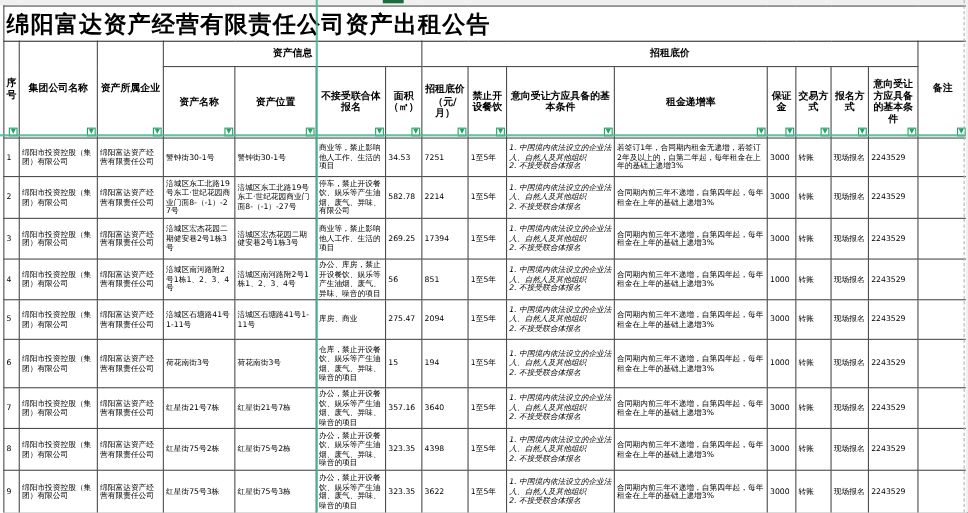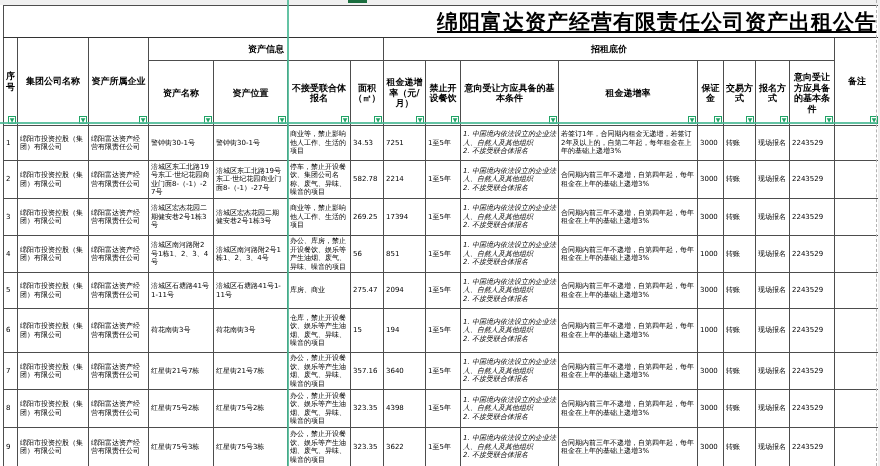--- a/index.html
+++ b/index.html
@@ -17,23 +17,23 @@
   .freeze-v{position:absolute;left:287px;top:0;width:2px;height:466px;background:var(--freeze);opacity:.85;}
   .freeze-h{position:absolute;left:0;top:122px;width:877px;height:2px;background:var(--freeze);opacity:.85;}
   .sheet{position:absolute;left:3px;top:5px;}
   table{border-collapse:collapse;table-layout:fixed;width:876px;}
   td,th{
     border:1px solid var(--border);padding:1px 2px;vertical-align:middle;
     font-size:7px;line-height:8.5px;font-weight:normal;text-align:left;
     overflow:hidden;word-break:break-all;
   }
   tr.title-row th{
-    border-bottom:1px solid #333;text-align:right;vertical-align:middle;
+    border-bottom:1px solid #333;text-align:left;vertical-align:middle;
     font-family:"DejaVu Serif","Liberation Serif",serif;
-    font-size:21px;line-height:24px;font-weight:bold;letter-spacing:1px;text-decoration:underline;
+    font-size:21px;line-height:24px;font-weight:bold;letter-spacing:1px;
   }
   thead th{text-align:center;font-weight:bold;font-size:9px;line-height:10.5px;position:relative;}
   .filter{
     position:absolute;right:1px;bottom:1px;width:8px;height:8px;box-sizing:border-box;
     border:1px solid var(--filter);background:#fff;color:var(--filter);
     font-size:6px;line-height:6px;text-align:center;font-weight:normal;
   }
   td.c-cond{white-space:pre-line;font-style:italic;}
   td.c-num{white-space:nowrap;}
 </style>
@@ -71,21 +71,21 @@
       <th rowspan="2"><span>资产所属企业</span><span class="filter">▼</span></th>
       <th colspan="4">资产信息</th>
       <th colspan="8">招租底价</th>
       <th rowspan="2"><span>备注</span><span class="filter">▼</span></th>
     </tr>
     <tr style="height:65px">
       <th><span>资产名称</span><span class="filter">▼</span></th>
       <th><span>资产位置</span><span class="filter">▼</span></th>
       <th><span>不接受联合体报名</span><span class="filter">▼</span></th>
       <th><span>面积（㎡）</span><span class="filter">▼</span></th>
-      <th><span>租金递增率（元/月）</span><span class="filter">▼</span></th>
+      <th><span>招租底价（元/月）</span><span class="filter">▼</span></th>
       <th><span>禁止开设餐饮</span><span class="filter">▼</span></th>
       <th><span>意向受让方应具备的基本条件</span><span class="filter">▼</span></th>
       <th><span>租金递增率</span><span class="filter">▼</span></th>
       <th><span>保证金</span><span class="filter">▼</span></th>
       <th><span>交易方式</span><span class="filter">▼</span></th>
       <th><span>报名方式</span><span class="filter">▼</span></th>
       <th><span>意向受让方应具备的基本条件</span><span class="filter">▼</span></th>
     </tr>
   </thead>
   <tbody id="table-body">
@@ -108,21 +108,21 @@
     <td class="c-num">2243529</td>
     <td></td>
   </tr>
 
   <tr style="height: 38px;">
     <td class="c-num">2</td>
     <td>绵阳市投资控股（集团）有限公司</td>
     <td>绵阳富达资产经营有限责任公司</td>
     <td>涪城区东工北路19号东工·世纪花园商业门面8-（-1）-27号</td>
     <td>涪城区东工北路19号东工·世纪花园商业门面8-（-1）-27号</td>
-    <td>停车，禁止开设餐饮、集团公司名称、废气、异味、噪音的项目</td>
+    <td>停车，禁止开设餐饮、娱乐等产生油烟、废气、异味、有限公司</td>
     <td class="c-num">582.78</td>
     <td class="c-num">2214</td>
     <td>1至5年</td>
     <td class="c-cond">1. 中国境内依法设立的企业法人、自然人及其他组织
 2. 不接受联合体报名</td>
     <td>合同期内前三年不递增，自第四年起，每年租金在上年的基础上递增3%</td>
     <td class="c-num">3000</td>
     <td>转账</td>
     <td>现场报名</td>
     <td class="c-num">2243529</td>

